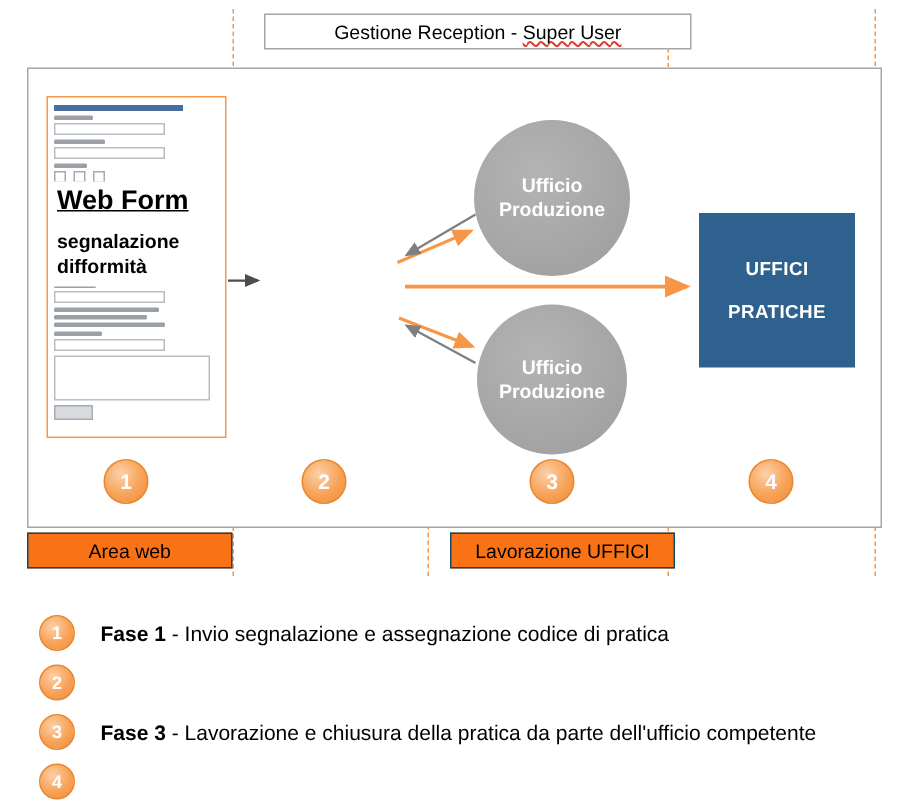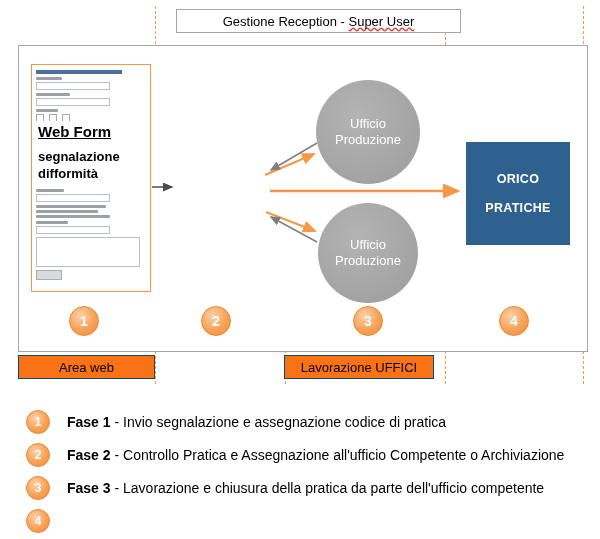--- a/index.html
+++ b/index.html
@@ -36,27 +36,27 @@
   .bar{height:3px;background:#9aa0a6;margin-bottom:2px;border-radius:1px;}
   .cap{height:4px;background:#4a6e9e;margin-bottom:3px;width:86px;}
   .inp{height:8px;border:1px solid #b9bec4;width:74px;background:#fff;box-sizing:border-box;}
   .chkrow{display:flex;gap:5px;margin:1px 0 2px 0;}
   .chk{width:6px;height:6px;border:1px solid #aaa;display:inline-block;background:#fff;}
   .ta{height:30px;border:1px solid #b9bec4;width:104px;background:#fff;box-sizing:border-box;}
   .fbtn{width:24px;height:8px;background:#d7dbe0;border:1px solid #a9adb2;}
   .overlay{
     position:absolute;left:4px;top:56px;width:106px;background:#fff;padding:2px 2px 4px 2px;
   }
-  .overlay .h{font-size:15px;font-weight:bold;text-decoration:underline;}
+  .overlay .h{font-size:18px;font-weight:bold;text-decoration:underline;}
   .overlay .s{font-size:13px;font-weight:bold;line-height:1.3;margin-top:9px;width:96px;}
 
   
   .circle{
     position:absolute;border-radius:50%;display:flex;flex-direction:column;
-    align-items:center;justify-content:center;text-align:center;line-height:1.25;
+    align-items:center;justify-content:center;text-align:center;line-height:1.25;font-weight:bold;
   }
   .op{
     left:160px;top:103px;width:90px;height:90px;
     background:radial-gradient(circle at 40% 35%, #F9A85F, #F68C33);
     font-size:12px;color:#000;
   }
   .op .u{text-decoration:underline;}
   .gray{
     background:radial-gradient(circle at 40% 35%, #B4B4B4, #9C9C9C);
     color:#fff;font-size:13px;
@@ -82,21 +82,21 @@
   }
   .s1{left:69px;top:306px;} .s2{left:201px;top:306px;}
   .s3{left:353px;top:306px;} .s4{left:499px;top:306px;}
 
   
   .zone{
     position:absolute;top:355px;height:24px;border:1px solid #0c4a6e;background:#f97316;
     display:flex;align-items:center;justify-content:center;font-size:13px;box-sizing:border-box;
   }
   .zweb{left:18px;width:137px;}
-  .zuff{left:284px;width:150px;}
+  .zuff{left:300px;width:150px;}
 
   
   .lrow{position:absolute;left:26px;height:26px;display:flex;align-items:center;}
   .lnum{
     width:24px;height:24px;border-radius:50%;flex:0 0 24px;
     background:radial-gradient(circle at 38% 32%, #FCD0A8 0%, #F7A257 55%, #EF8C3A 100%);
     border:1px solid #E8872F;color:#fff;font-weight:bold;font-size:12px;
     display:flex;align-items:center;justify-content:center;box-sizing:border-box;
   }
   .ltext{margin-left:17px;font-size:14px;white-space:nowrap;}
@@ -187,21 +187,21 @@
       <span>Ufficio</span>
       <span>Produzione</span>
     </div>
 
     <div class="circle gray pers">
       <span>Ufficio</span>
       <span>Produzione</span>
     </div>
 
     <div class="archive">
-      <span>ORICO</span>
+      <span>UFFICI</span>
       <span class="gap">PRATICHE</span>
     </div>
 
     <svg class="arrows" width="568" height="305" viewBox="0 0 568 305">
       <defs>
         <marker id="mO" markerWidth="8" markerHeight="8" refX="6" refY="3" orient="auto">
           <path d="M0,0 L7,3 L0,6 Z" fill="#F79646"></path>
         </marker>
         <marker id="mG" markerWidth="8" markerHeight="8" refX="6" refY="3" orient="auto">
           <path d="M0,0 L7,3 L0,6 Z" fill="#7f7f7f"></path>
@@ -226,21 +226,20 @@
 
   <div class="zone zweb">Area web</div>
   <div class="zone zuff">Lavorazione UFFICI</div>
 
   <div class="lrow r1">
     <div class="lnum">1</div>
     <div class="ltext"><b>Fase 1</b><span> - Invio segnalazione e assegnazione codice di pratica</span><span class="sq"></span><span></span></div>
   </div>
   <div class="lrow r2">
     <div class="lnum">2</div>
-    <div class="ltext"><b>Fase 2</b><span> - Controllo Pratica e Assegnazione all'ufficio Competente o Archiviazione</span><span class="sq"></span><span></span></div>
   </div>
   <div class="lrow r3">
     <div class="lnum">3</div>
     <div class="ltext"><b>Fase 3</b><span> - Lavorazione e chiusura della pratica da parte dell'ufficio competente</span><span class="sq"></span><span></span></div>
   </div>
   <div class="lrow r4">
     <div class="lnum">4</div>
   </div>
 
 </div>

